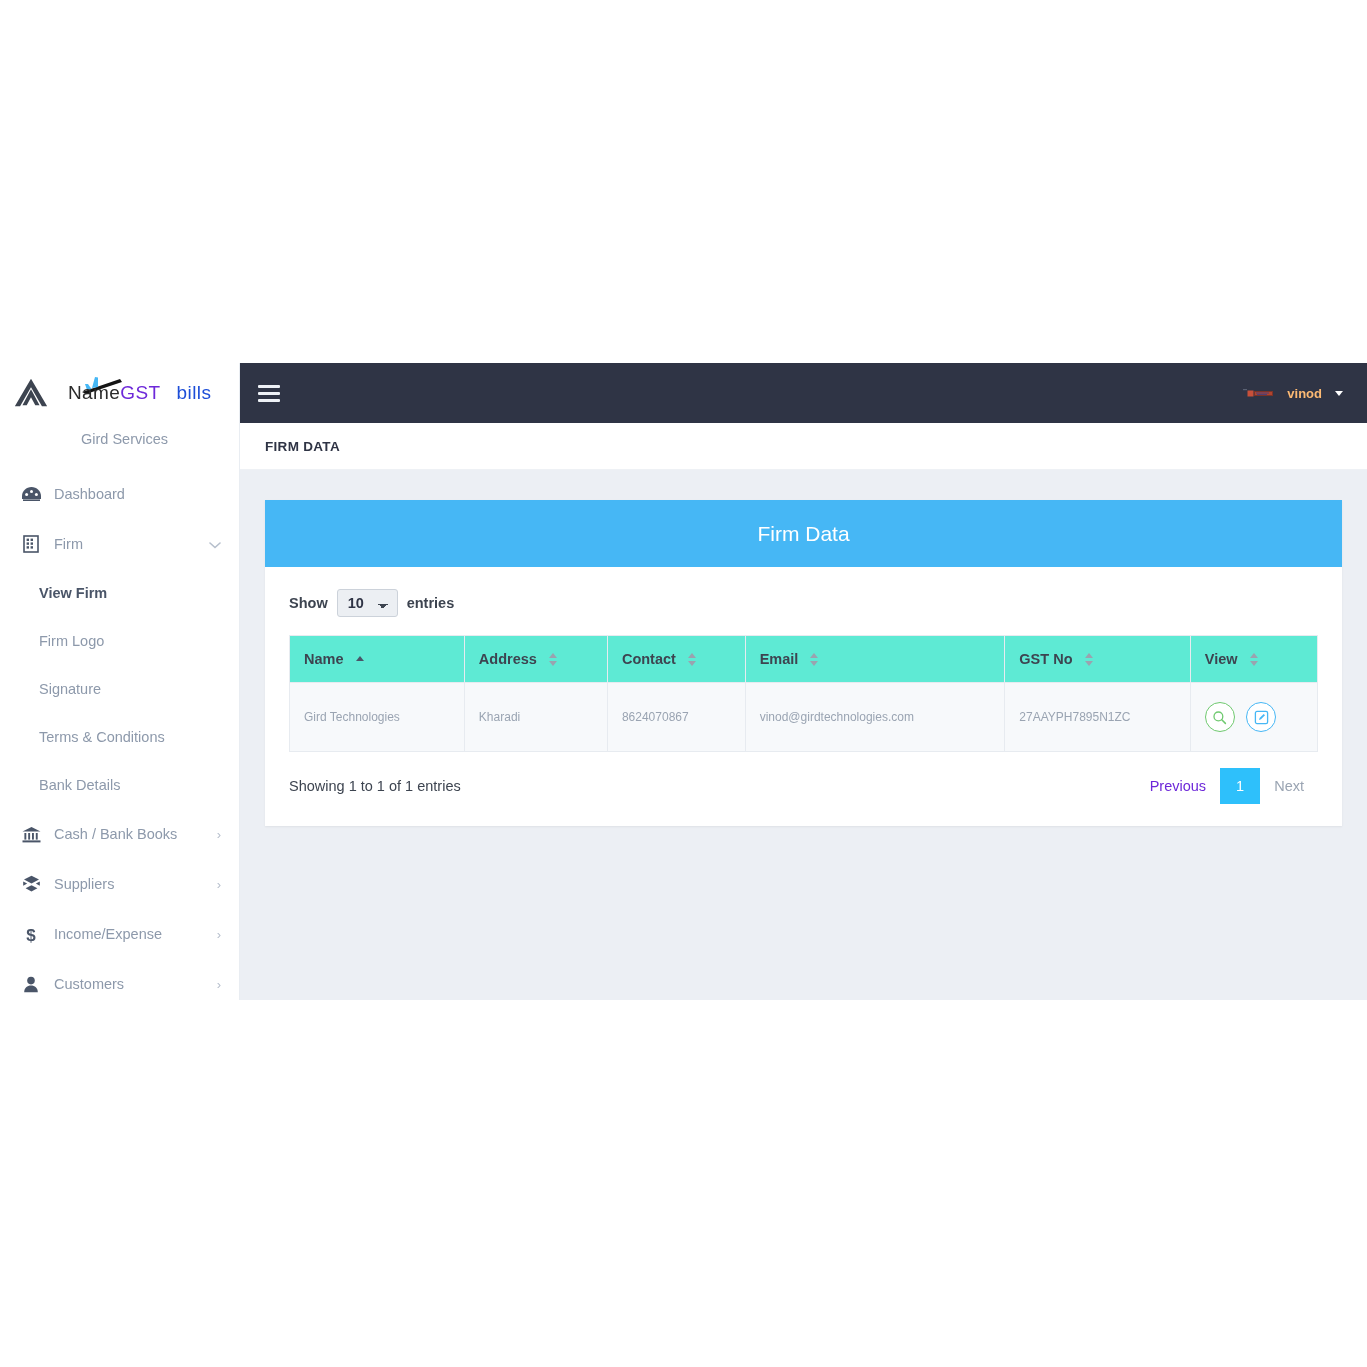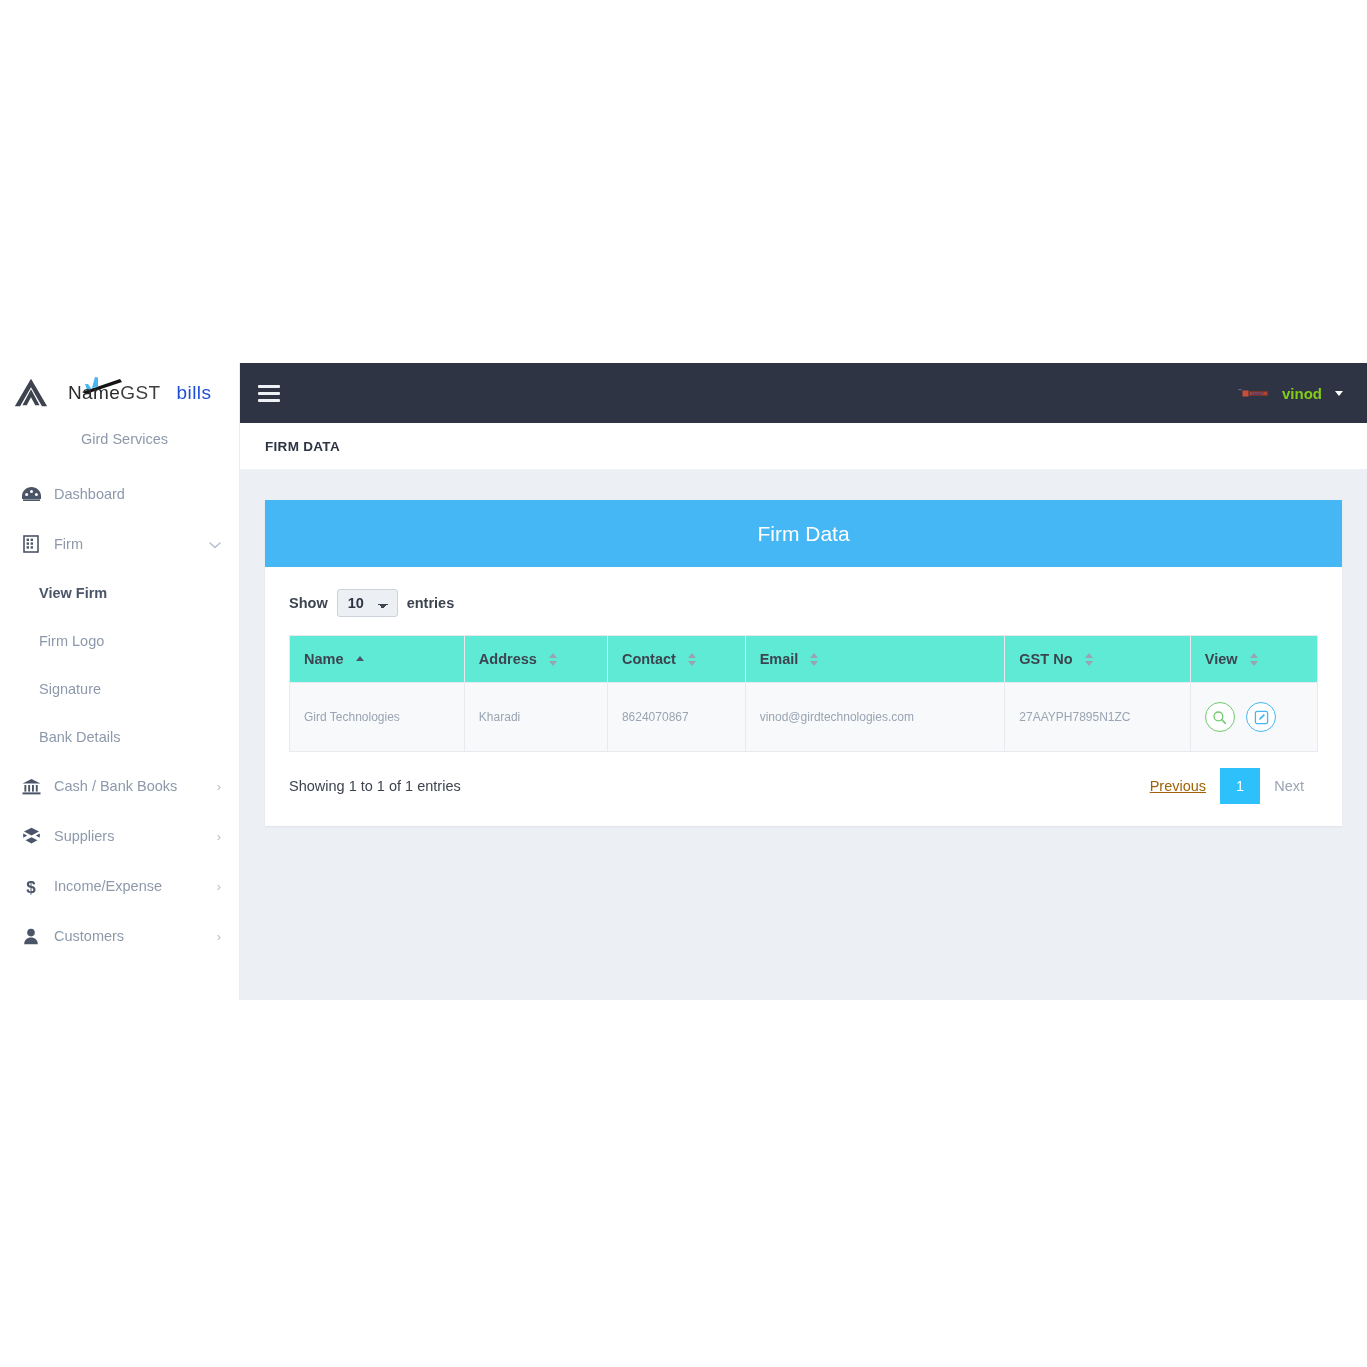--- a/index.html
+++ b/index.html
@@ -33,21 +33,21 @@
     position: relative;
   }
   .brand-mark { width: 38px; height: 34px; flex: 0 0 38px; }
   .brand-text {
     font-size: 19px; letter-spacing: .4px;
     margin-left: 18px;
     position: relative;
     white-space: nowrap;
   }
   .brand-text .w1 { color: #2b2b2b; }
-  .brand-text .w2 { color: #404040; margin-top: 48px; }
+  .brand-text .w2 { color: #6d28d9; margin-top: 48px; }
   .brand-text .w3 { color: #1d4ed8; margin-left: 16px; }
   .plane {
     position: absolute; left: 76px; top: 12px;
     width: 48px; height: 22px;
   }
   .firmname {
     text-align: center;
     color: #8d99ab;
     font-size: 14.5px;
     padding: 8px 0 18px 10px;
@@ -105,21 +105,21 @@
   .topbar-right {
     margin-left: auto;
     display: flex; align-items: center; gap: 10px;
   }
   .broken-img {
     width: 34px; height: 13px;
     position: relative; overflow: hidden;
     display: block;
   }
   .user-name {
-    color: #84cc16; font-size: 15px; font-weight: bold;
+    color: #fdba74; font-size: 13px; font-weight: bold;
   }
   .user-caret {
     width: 0; height: 0; margin-left: 3px;
     border-left: 4.5px solid transparent;
     border-right: 4.5px solid transparent;
     border-top: 5px solid #ffffff;
   }
 
   .pagehead {
     background: #ffffff;
@@ -252,21 +252,21 @@
   .pg {
     font-size: 14.5px; color: #9aa4b2;
     padding: 9px 14px; cursor: pointer;
     background: transparent; border: none;
     font-family: "Liberation Sans", sans-serif;
   }
   .pg.num {
     background: #2ec0fb; color: #ffffff;
     padding: 10px 16px;
   }
-  .pg.disabled { color: #a16207; text-decoration: underline; }
+  .pg.disabled { color: #6d28d9; }
 </style>
 </head>
 <body>
 
 <div id="app">
 
   <aside class="sidebar">
 
     <div class="brand">
       <svg class="brand-mark" viewBox="0 0 40 34">
@@ -321,20 +321,23 @@
       </a>
 
       <a class="nav-sub active">
         <span>View Firm</span>
       </a>
       <a class="nav-sub">
         <span>Firm Logo</span>
       </a>
       <a class="nav-sub">
         <span>Signature</span>
+      </a>
+      <a class="nav-sub">
+        <span>Terms &amp; Conditions</span>
       </a>
       <a class="nav-sub">
         <span>Bank Details</span>
       </a>
 
       <a class="nav-item">
         <span class="ico">
           <svg width="19" height="17" viewBox="0 0 19 17">
             <path d="M9.5 1 L18.5 5.6 L0.5 5.6 Z" fill="#4a5568"></path>
             <rect x="2.4" y="7" width="1.9" height="6.6" fill="#4a5568"></rect>

